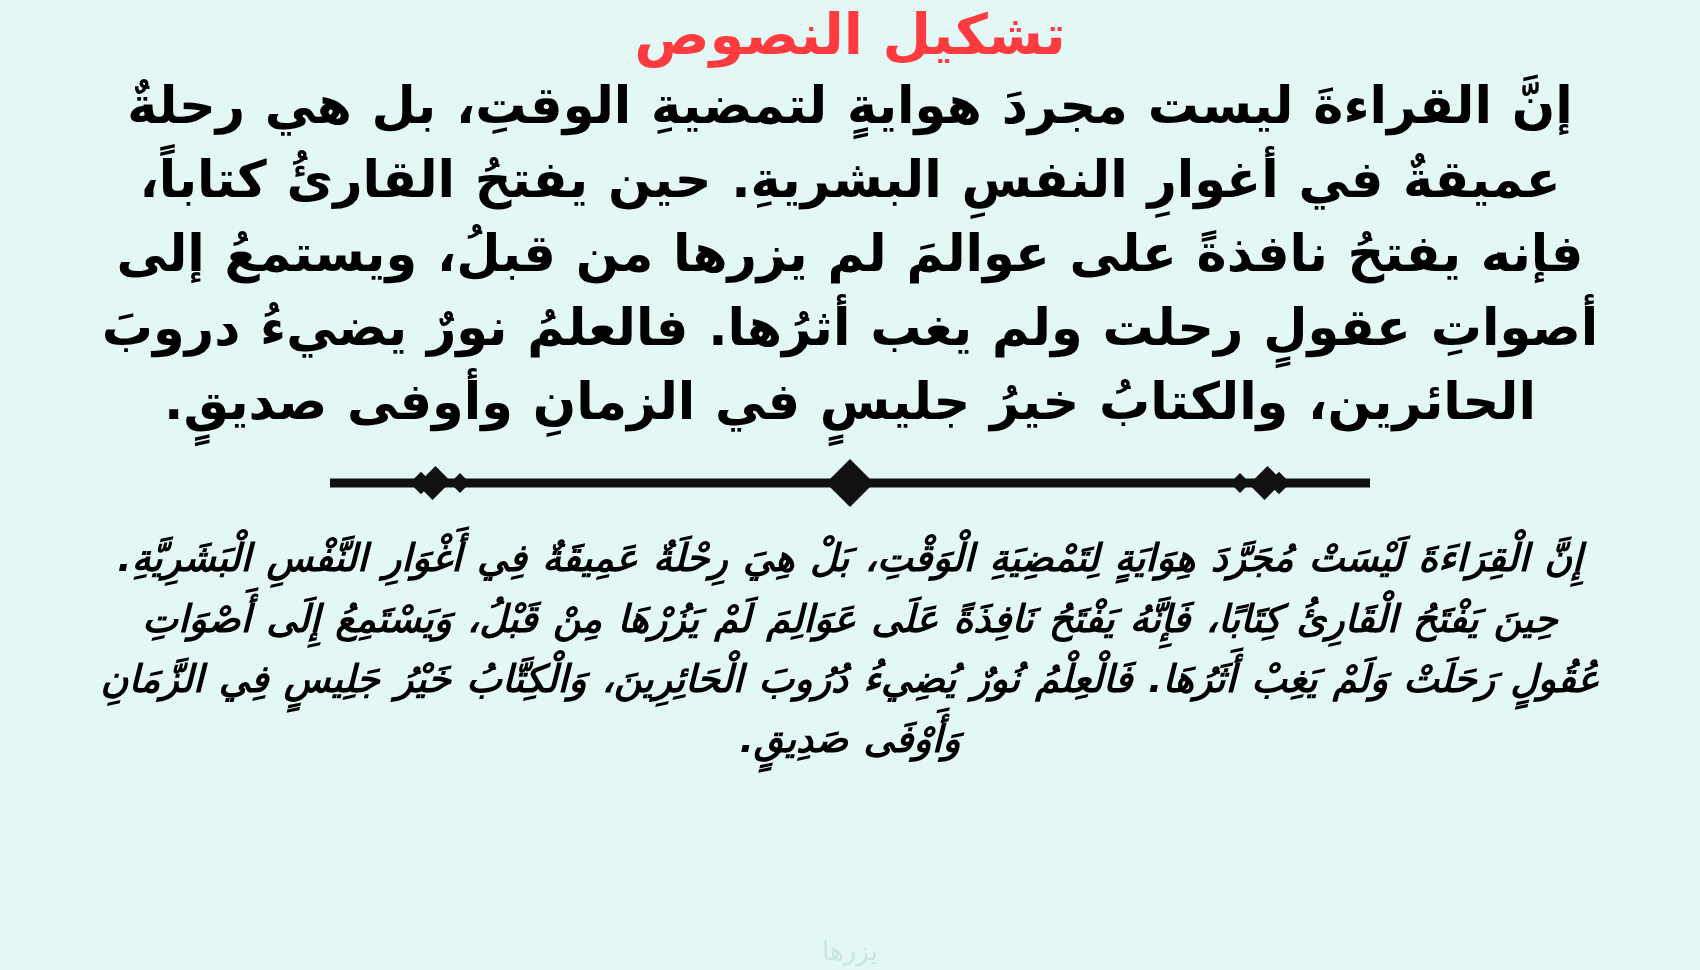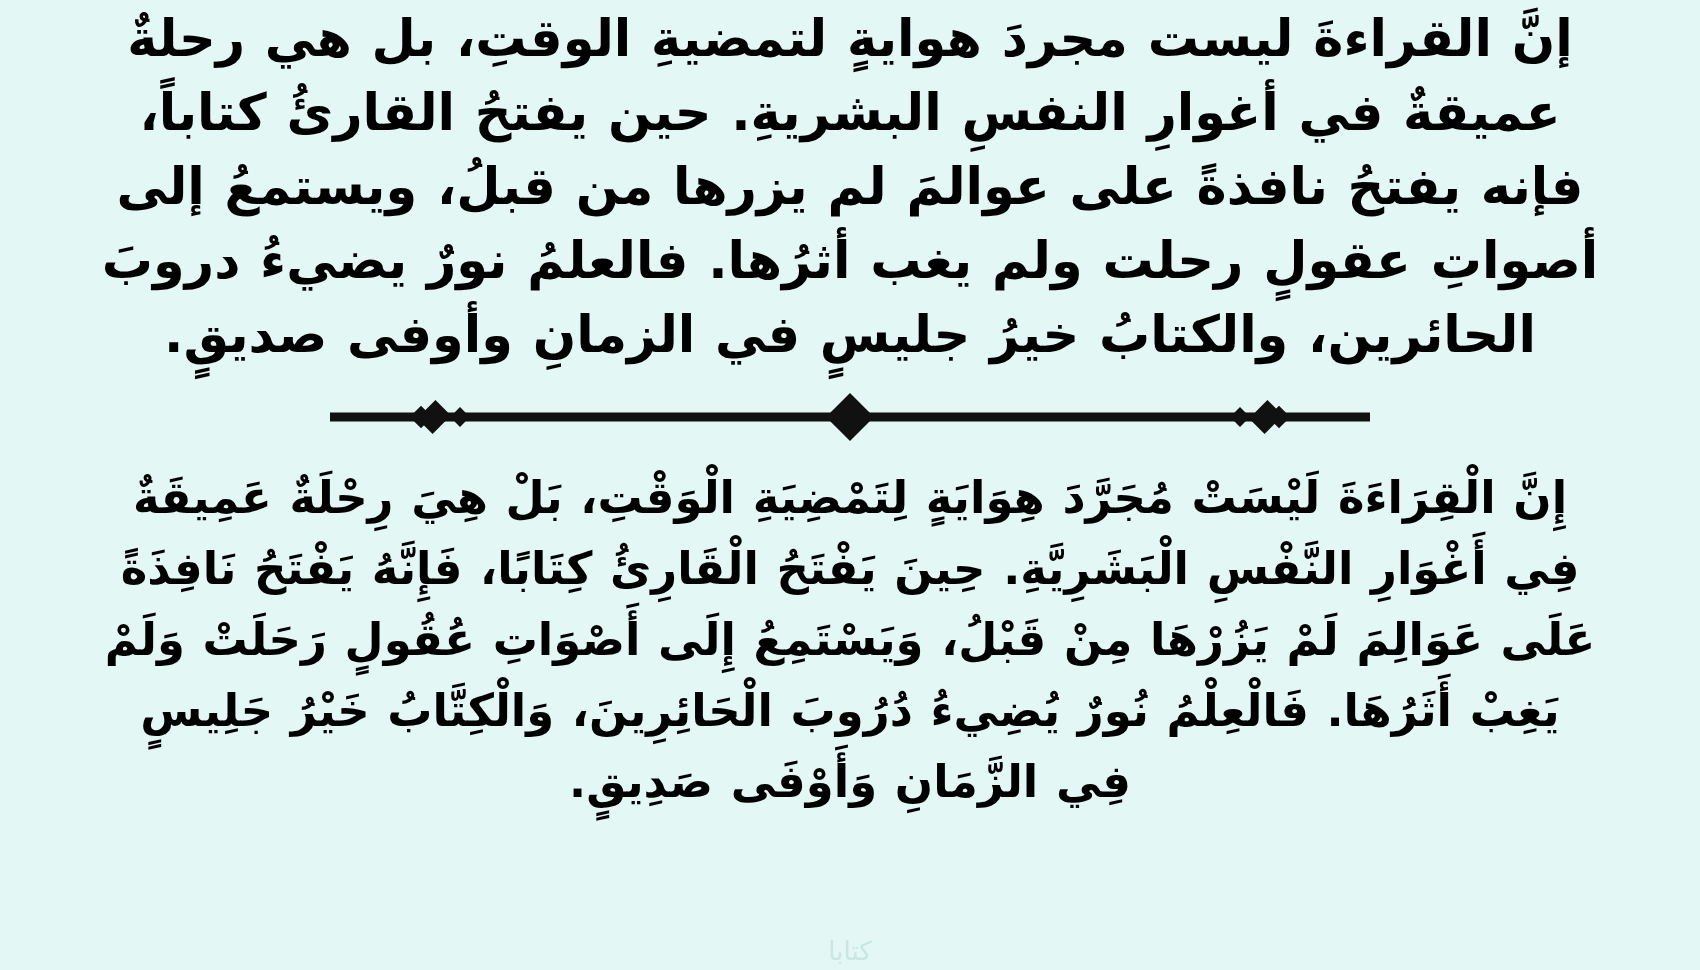--- a/index.html
+++ b/index.html
@@ -42,22 +42,23 @@
     line-height: 1.47;
     letter-spacing: 0px;
     word-spacing: 2px;
     margin: 0;
   }
   .para-plain {
     font-size: 51px;
     line-height: 1.45;
   }
   .para-tashkeel {
-    font-size: 45px;
+    font-size: 38px;
     line-height: 1.58;
+    font-style: italic;
   }
   .divider {
     position: relative;
     height: 70px;
     margin: 10px 0 6px 0;
     display: flex;
     align-items: center;
     justify-content: center;
   }
   .divider .bar {
@@ -133,34 +134,35 @@
     letter-spacing: 3px;
     direction: rtl;
     user-select: none;
   }
 </style>
 </head>
 <body>
 
 <div class="page">
 
+  <h1 class="title">تشكيل النصوص</h1>
 
   <div class="section-plain">
     <p class="para para-plain">إنَّ القراءةَ ليست مجردَ هوايةٍ لتمضيةِ الوقتِ، بل هي رحلةٌ عميقةٌ في أغوارِ النفسِ البشريةِ. حين يفتحُ القارئُ كتاباً، فإنه يفتحُ نافذةً على عوالمَ لم يزرها من قبلُ، ويستمعُ إلى أصواتِ عقولٍ رحلت ولم يغب أثرُها. فالعلمُ نورٌ يضيءُ دروبَ الحائرين، والكتابُ خيرُ جليسٍ في الزمانِ وأوفى صديقٍ.</p>
   </div>
 
   <div class="divider">
     <span class="bar"></span>
     <span class="cap-left"></span>
     <span class="dot-left"></span>
     <span class="dot-left2"></span>
     <span class="center-diamond"></span>
     <span class="cap-right"></span>
     <span class="dot-right"></span>
     <span class="dot-right2"></span>
   </div>
 
   <div class="section-tashkeel">
     <p class="para para-tashkeel">إِنَّ الْقِرَاءَةَ لَيْسَتْ مُجَرَّدَ هِوَايَةٍ لِتَمْضِيَةِ الْوَقْتِ، بَلْ هِيَ رِحْلَةٌ عَمِيقَةٌ فِي أَغْوَارِ النَّفْسِ الْبَشَرِيَّةِ. حِينَ يَفْتَحُ الْقَارِئُ كِتَابًا، فَإِنَّهُ يَفْتَحُ نَافِذَةً عَلَى عَوَالِمَ لَمْ يَزُرْهَا مِنْ قَبْلُ، وَيَسْتَمِعُ إِلَى أَصْوَاتِ عُقُولٍ رَحَلَتْ وَلَمْ يَغِبْ أَثَرُهَا. فَالْعِلْمُ نُورٌ يُضِيءُ دُرُوبَ الْحَائِرِينَ، وَالْكِتَّابُ خَيْرُ جَلِيسٍ فِي الزَّمَانِ وَأَوْفَى صَدِيقٍ.</p>
   </div>
 
-  <div class="watermark">كتابا</div>
+  <div class="watermark">يزرها</div>
 </div>
 
 </body></html>

